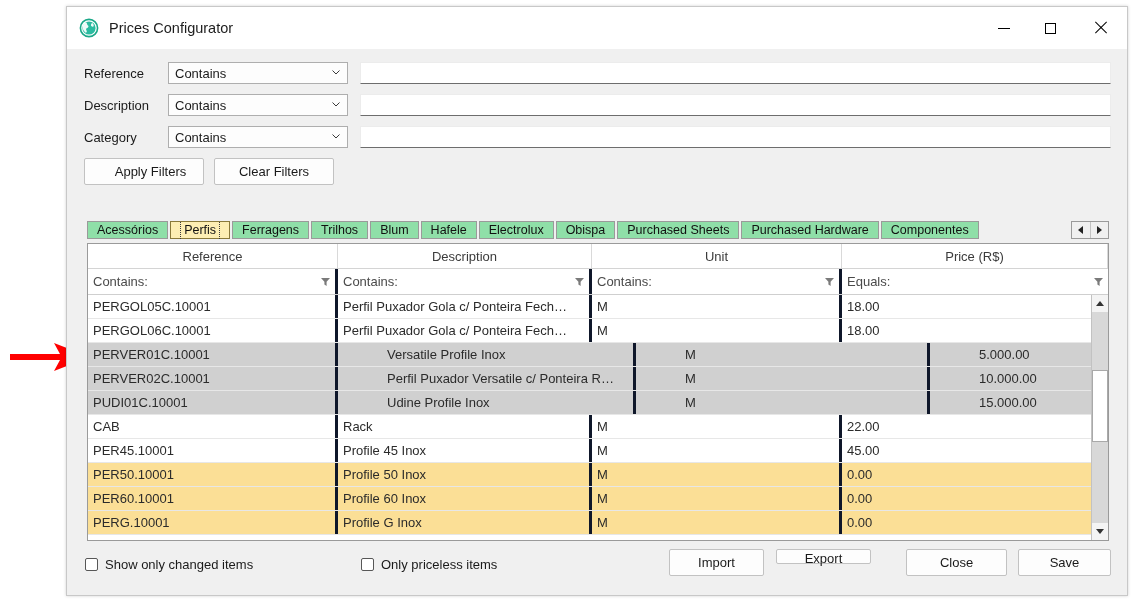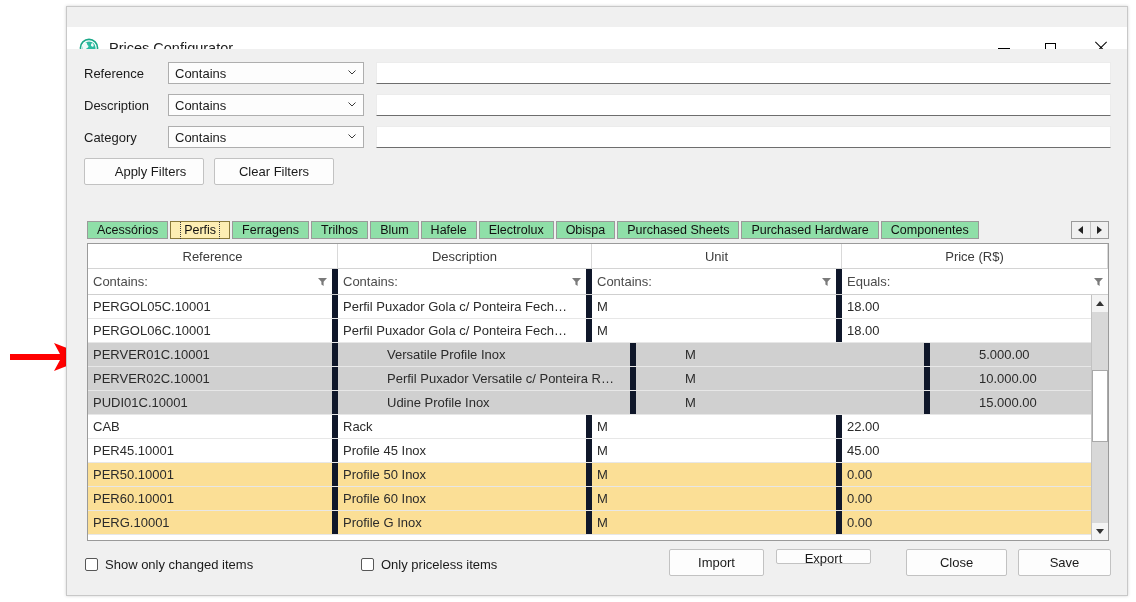--- a/index.html
+++ b/index.html
@@ -30,21 +30,20 @@
     box-shadow: 0 0 3px rgba(0,0,0,0.18);
   }
 
   
   #titlebar {
     height: 42px;
     background: #ffffff;
     display: flex;
     align-items: center;
     position: relative;
-    margin-top: 20px;
   }
   #app-icon {
     margin-left: 12px;
     width: 20px;
     height: 20px;
     flex: none;
   }
   #title-text {
     margin-left: 10px;
     font-size: 14.5px;
@@ -121,21 +120,21 @@
   #filter-desc { top: 45px; }
   #filter-cat  { top: 77px; }
 
   .filter-label {
     width: 84px;
     flex: none;
     font-size: 13px;
     color: #1a1a1a;
   }
   .combo {
-    width: 196px;
+    width: 180px;
     height: 22px;
     flex: none;
     background: #fdfdfd;
     border: 1px solid #aeaeae;
     box-sizing: border-box;
     display: flex;
     align-items: center;
     position: relative;
     padding-left: 6px;
     font-size: 13px;
@@ -286,21 +285,21 @@
   .cell {
     box-sizing: border-box;
     padding: 0 5px;
     display: flex;
     align-items: center;
     overflow: hidden;
     white-space: nowrap;
     text-overflow: ellipsis;
     font-size: 13px;
     color: #2b2b2b;
-    border-right: 6px solid #0f172a;
+    border-right: 3px solid #0f172a;
   }
   .cell span {
     overflow: hidden;
     text-overflow: ellipsis;
     white-space: nowrap;
     display: block;
     width: 100%;
   }
   .c-ref   { width: 250px; flex: none; }
   .c-desc  { width: 254px; flex: none; }

